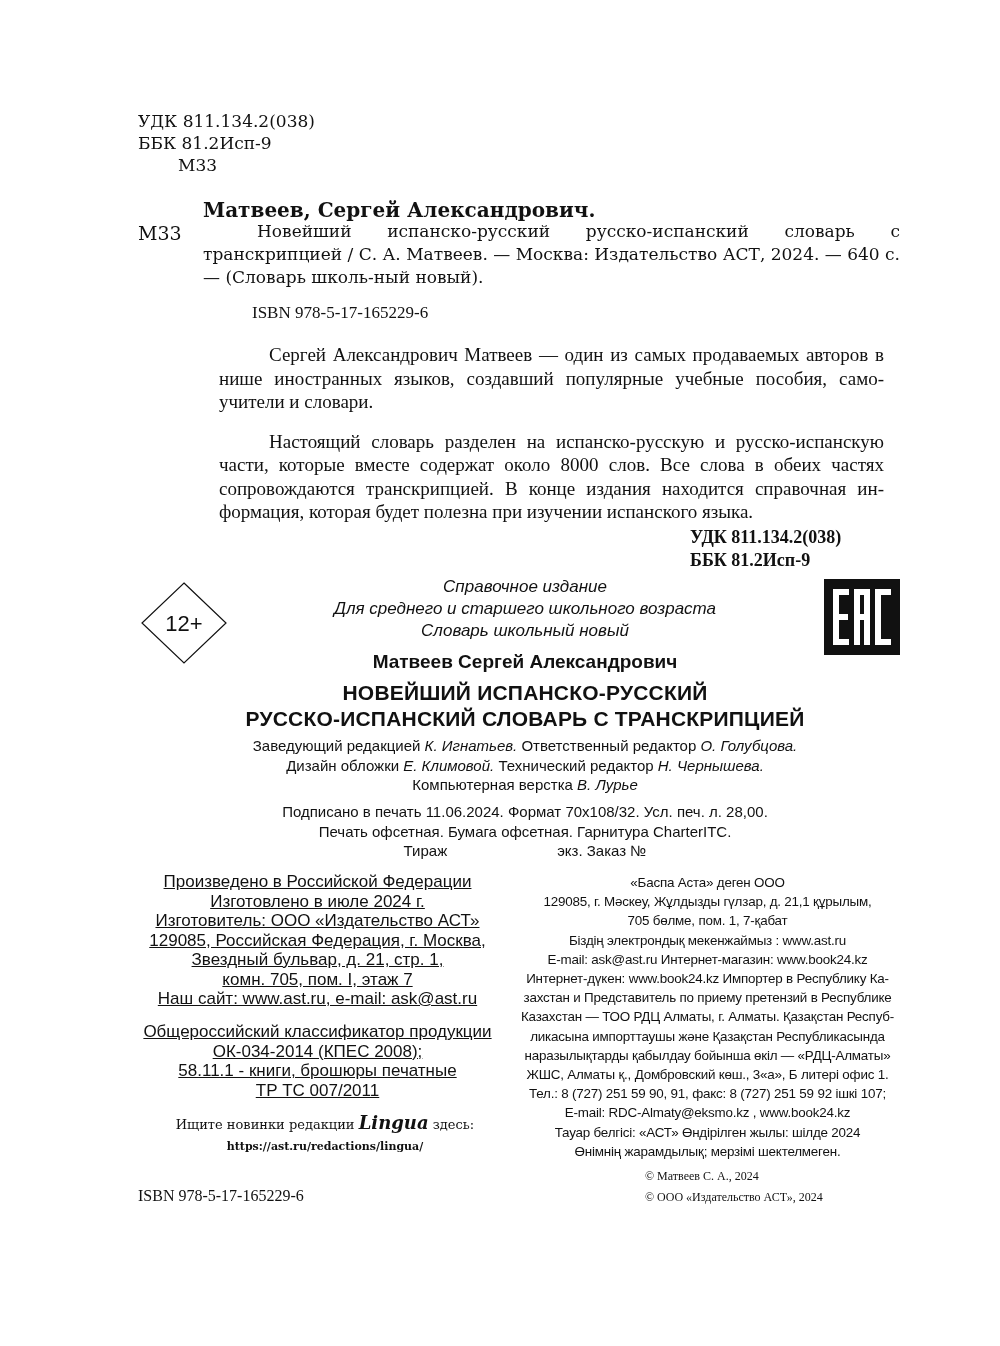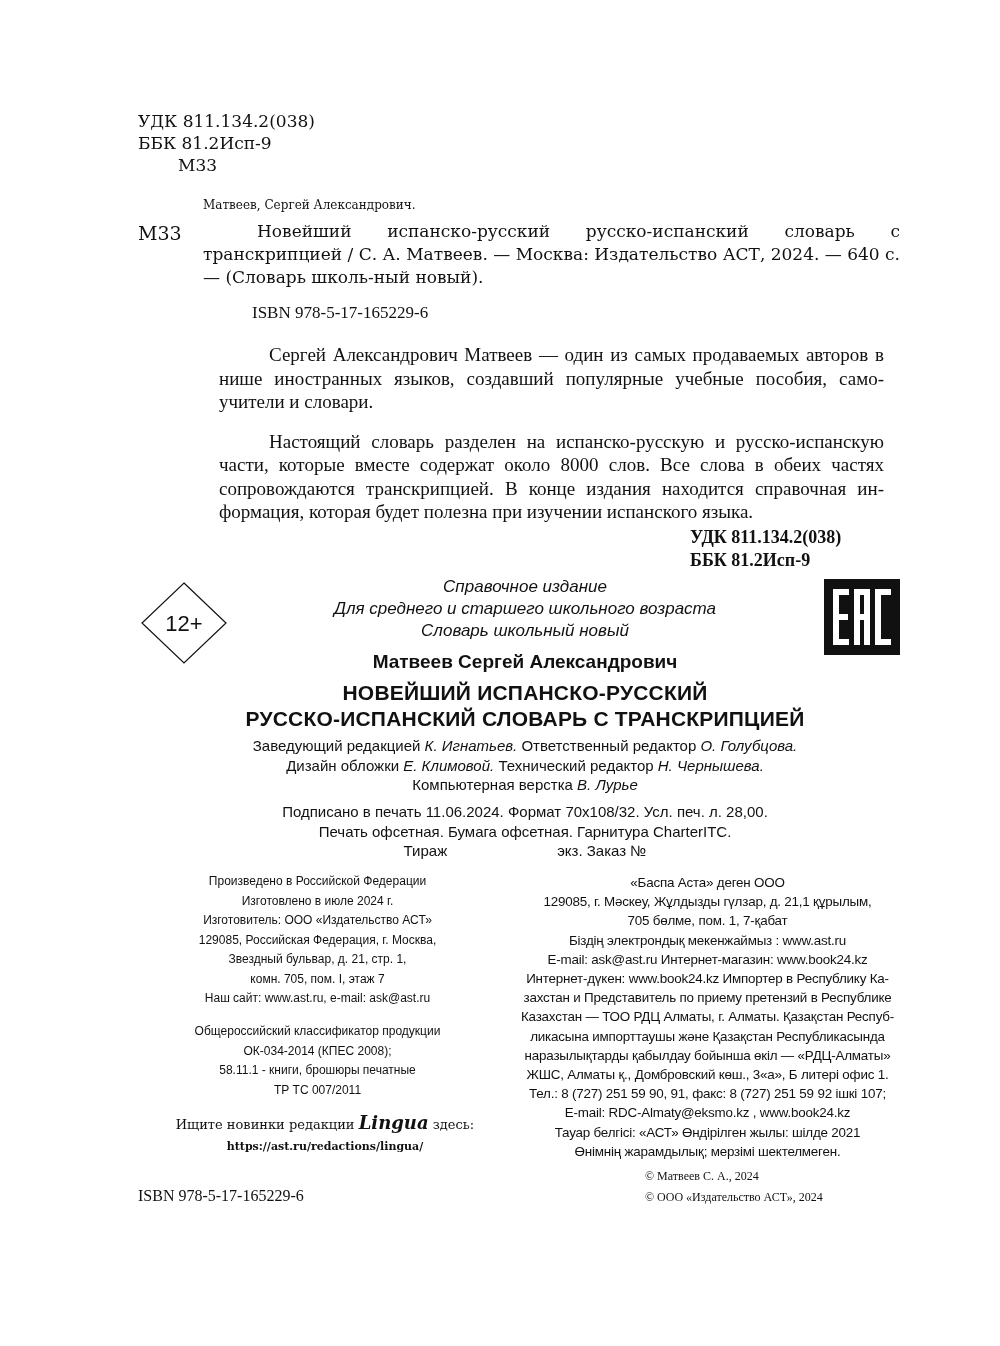--- a/index.html
+++ b/index.html
@@ -5,21 +5,21 @@
   html, body { margin: 0; padding: 0; background: #ffffff; }
   body { width: 1000px; height: 1346px; position: relative; color: #111; overflow: hidden; }
   .serif { font-family: "DejaVu Serif", "Liberation Serif", serif; }
   .sans { font-family: "Liberation Sans", sans-serif; }
   .abs { position: absolute; }
 
   .udk-top { left: 138px; top: 110px; font-size: 17px; line-height: 22px; }
   .udk-top div { white-space: nowrap; }
   .m33-indent { padding-left: 40px; }
 
-  .author-bold { left: 203px; top: 198px; font-size: 12px; font-weight: normal; white-space: nowrap; }
+  .author-bold { left: 203px; top: 198px; font-size: 20px; font-weight: bold; white-space: nowrap; }
   .m33-side { left: 138px; top: 222px; font-size: 19px; }
   .biblio { left: 203px; top: 220px; width: 697px; font-size: 17px; line-height: 23px; text-align: justify; }
   .biblio .indent { display: inline-block; width: 54px; }
 
   .isbn-mid { left: 252px; top: 303px; font-size: 17px; font-family: "Liberation Serif", serif; }
 
   .annot { left: 203px; top: 327px; width: 697px; font-size: 19px; line-height: 23.5px; text-align: justify; font-family: "Liberation Serif", serif; }
   .annot p { margin: 16px; text-indent: 50px; }
 
   .udk-right { left: 690px; top: 526px; font-size: 18px; line-height: 23px; font-weight: bold; font-family: "Liberation Serif", serif; }
@@ -29,21 +29,21 @@
 
   .center-block { left: 200px; width: 650px; text-align: center; }
   .series { top: 576px; font-size: 17px; line-height: 22px; font-style: italic; }
   .author-name { top: 651px; font-size: 19px; font-weight: bold; }
   .book-title { top: 680px; font-size: 21px; line-height: 26px; font-weight: bold; letter-spacing: 0.2px; }
   .credits { top: 736px; font-size: 15px; line-height: 19.5px; }
   .credits i { font-style: italic; }
   .imprint { top: 802px; font-size: 15px; line-height: 19.5px; }
   .imprint .gap { display: inline-block; width: 110px; }
 
-  .left-col { left: 140px; width: 355px; text-align: center; font-size: 12px; line-height: 19.5px; }
+  .left-col { left: 140px; width: 355px; text-align: center; font-size: 17px; line-height: 19.5px; text-decoration: underline; }
   .left-col.prod { top: 872px; }
   .left-col.class { top: 1022px; }
   .lingua-line { left: 160px; top: 1112px; width: 330px; text-align: center; font-size: 13px; }
   .lingua-logo { font-family: "DejaVu Serif", serif; font-style: italic; font-weight: bold; font-size: 18px; margin-top: 32px; }
   .lingua-url { left: 160px; top: 1140px; width: 330px; text-align: center; font-size: 11px; font-weight: bold; }
 
   .right-col { left: 510px; width: 395px; text-align: center; font-size: 13.4px; line-height: 19.2px; letter-spacing: -0.2px; }
   .right-col.kz { top: 873px; }
 
   .copyright { left: 645px; top: 1166px; font-size: 12px; line-height: 21px; font-family: "Liberation Serif", serif; }
@@ -164,21 +164,21 @@
   <div>Біздің электрондық мекенжаймыз : www.ast.ru</div>
   <div>E-mail: ask@ast.ru  Интернет-магазин: www.book24.kz</div>
   <div>Интернет-дүкен: www.book24.kz  Импортер в Республику Ка-</div>
   <div>захстан и Представитель по приему претензий в Республике</div>
   <div>Казахстан — ТОО РДЦ Алматы, г. Алматы. Қазақстан Респуб-</div>
   <div>ликасына импорттаушы және Қазақстан Республикасында</div>
   <div>наразылықтарды қабылдау бойынша өкіл — «РДЦ-Алматы»</div>
   <div>ЖШС, Алматы қ., Домбровский көш., 3«а», Б литері офис 1.</div>
   <div>Тел.: 8 (727) 251 59 90, 91, факс: 8 (727) 251 59 92 ішкі 107;</div>
   <div>E-mail: RDC-Almaty@eksmo.kz , www.book24.kz</div>
-  <div>Тауар белгісі: «АСТ» Өндірілген жылы: шілде 2021</div>
+  <div>Тауар белгісі: «АСТ» Өндірілген жылы: шілде 2024</div>
   <div>Өнімнің жарамдылық; мерзімі шектелмеген.</div>
 </div>
 
 <div class="abs copyright">
   <div>© Матвеев С. А., 2024</div>
   <div>© ООО «Издательство АСТ», 2024</div>
 </div>
 <div class="abs isbn-bottom">ISBN 978-5-17-165229-6</div>
 
 </body></html>

